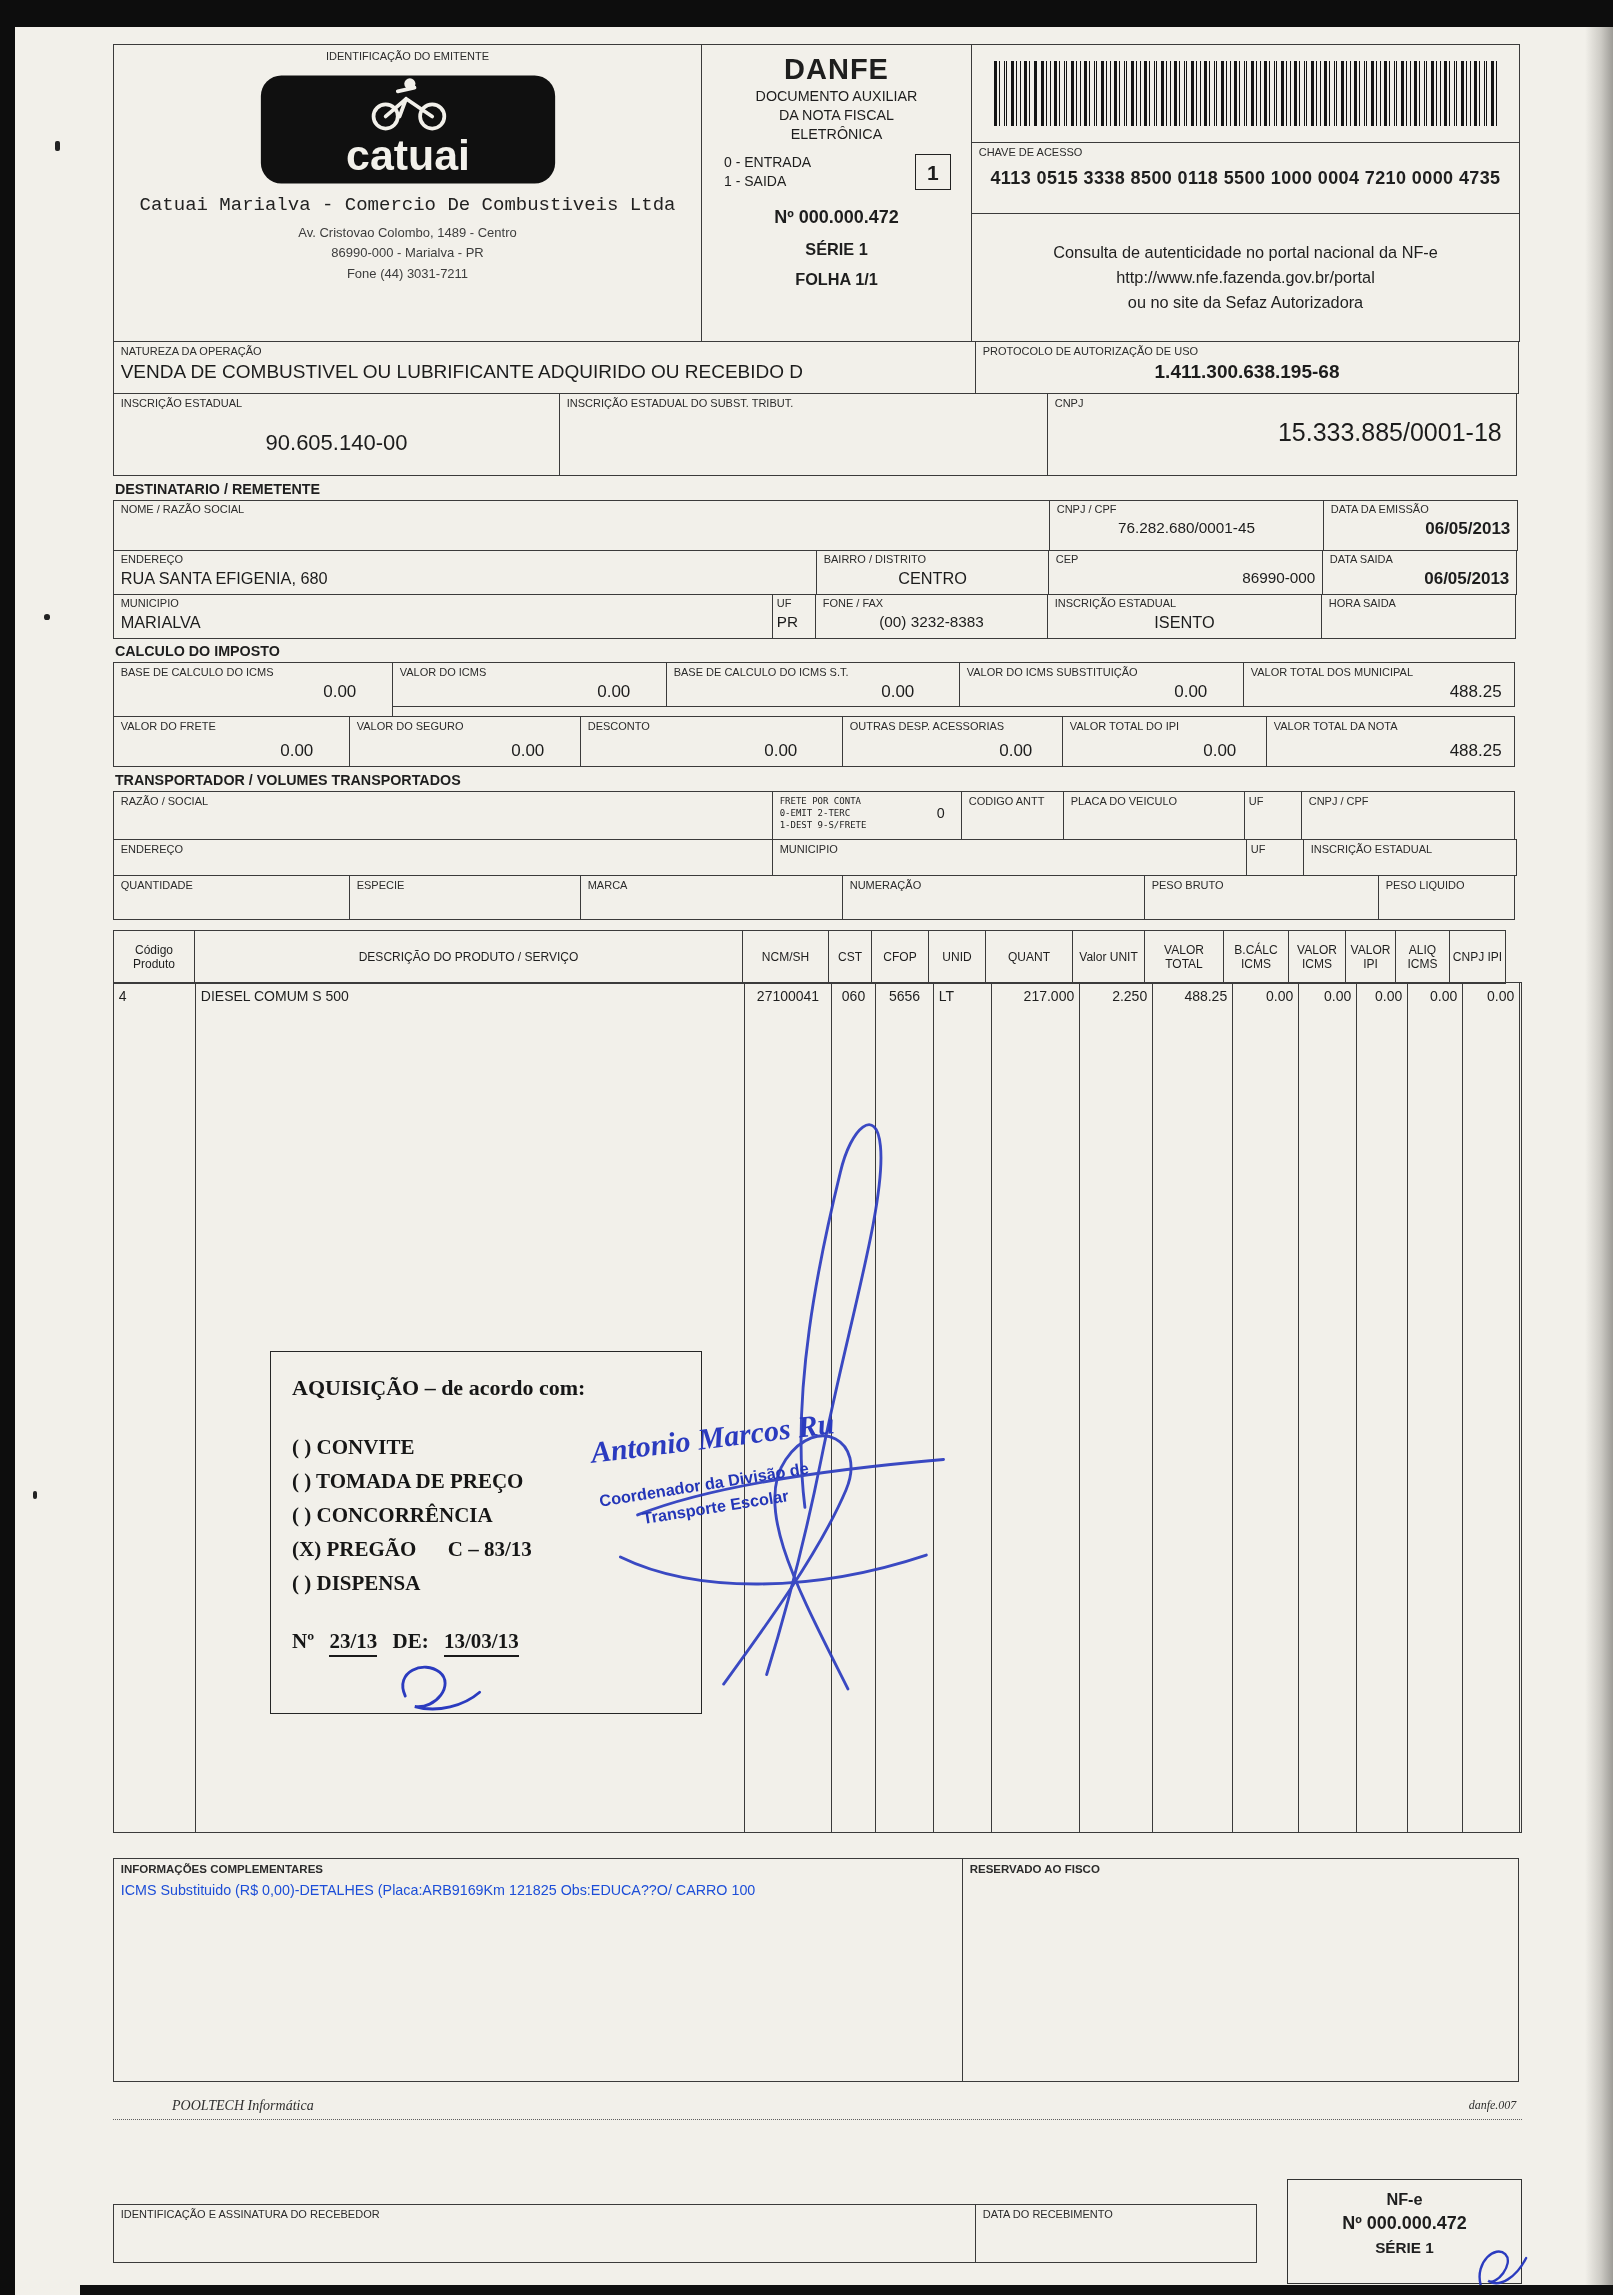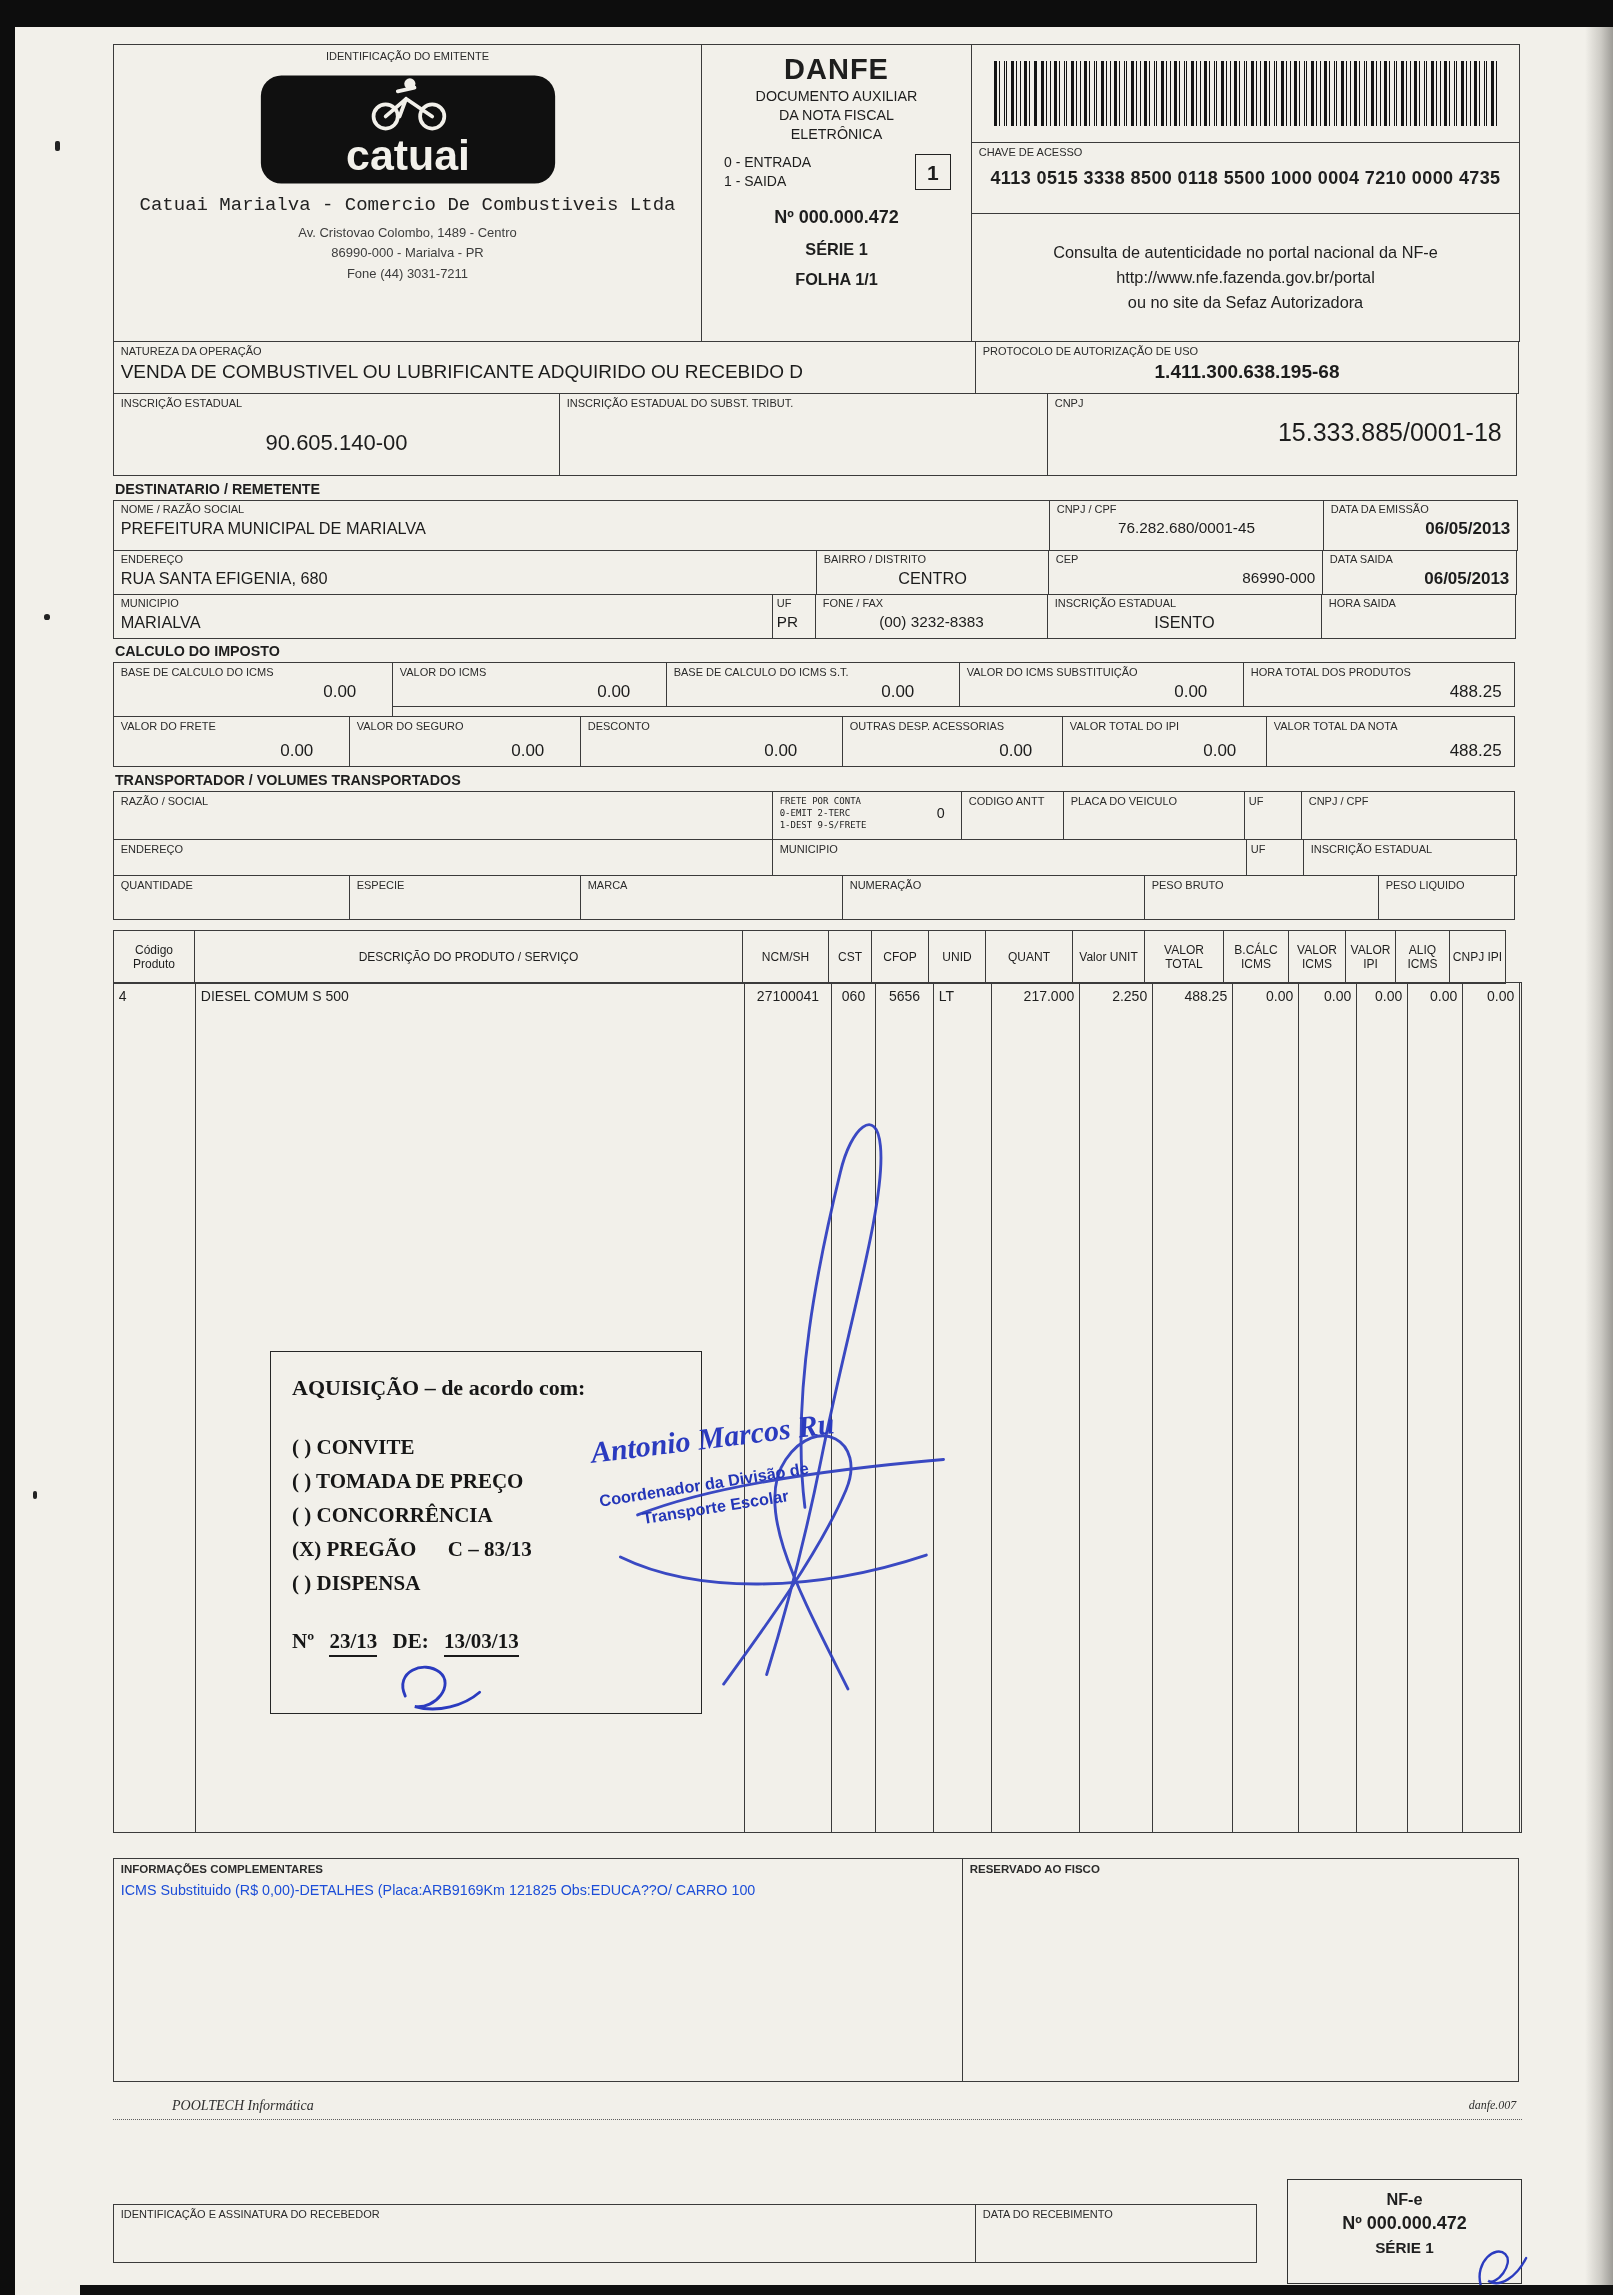--- a/index.html
+++ b/index.html
@@ -200,21 +200,20 @@
     <div class="cell" style="width:470px;height:83px">
       <span class="lbl">CNPJ</span>
       <div class="val ta-r" style="font-size:25px;margin-top:7.6px;padding-right:7.6px">15.333.885/0001-18</div>
     </div>
   </div>
 
   <div class="sect">DESTINATARIO / REMETENTE</div>
   <div class="row">
     <div class="cell" style="width:937px;height:51px">
       <span class="lbl">NOME / RAZÃO SOCIAL</span>
-      <div class="val">PREFEITURA MUNICIPAL DE MARIALVA</div>
     </div>
     <div class="cell" style="width:275px;height:51px">
       <span class="lbl">CNPJ / CPF</span>
       <div class="val ta-c" style="font-size:15.3px">76.282.680/0001-45</div>
     </div>
     <div class="cell" style="width:195px;height:51px">
       <span class="lbl">DATA DA EMISSÃO</span>
       <div class="val b ta-r" style="font-size:17px">06/05/2013</div>
     </div>
   </div>
@@ -270,21 +269,21 @@
     </div>
     <div class="cell" style="width:294px;height:45px">
       <span class="lbl">BASE DE CALCULO DO ICMS S.T.</span>
       <div class="val ta-r" style="font-size:17px;padding-right:38px">0.00</div>
     </div>
     <div class="cell" style="width:285px;height:45px">
       <span class="lbl">VALOR DO ICMS SUBSTITUIÇÃO</span>
       <div class="val ta-r" style="font-size:17px;padding-right:29px">0.00</div>
     </div>
     <div class="cell" style="width:272px;height:45px">
-      <span class="lbl">HORA TOTAL DOS PRODUTOS</span>
+      <span class="lbl">VALOR TOTAL DOS MUNICIPAL</span>
       <div class="val ta-r" style="font-size:17px;padding-right:5.7px">488.25</div>
     </div>
   </div>
   <div class="row">
     <div class="cell" style="width:237px;height:51px">
       <span class="lbl">VALOR DO FRETE</span>
       <div class="val ta-r" style="font-size:17px;padding-right:29px;margin-top:7.6px">0.00</div>
     </div>
     <div class="cell" style="width:232px;height:51px">
       <span class="lbl">VALOR DO SEGURO</span>

